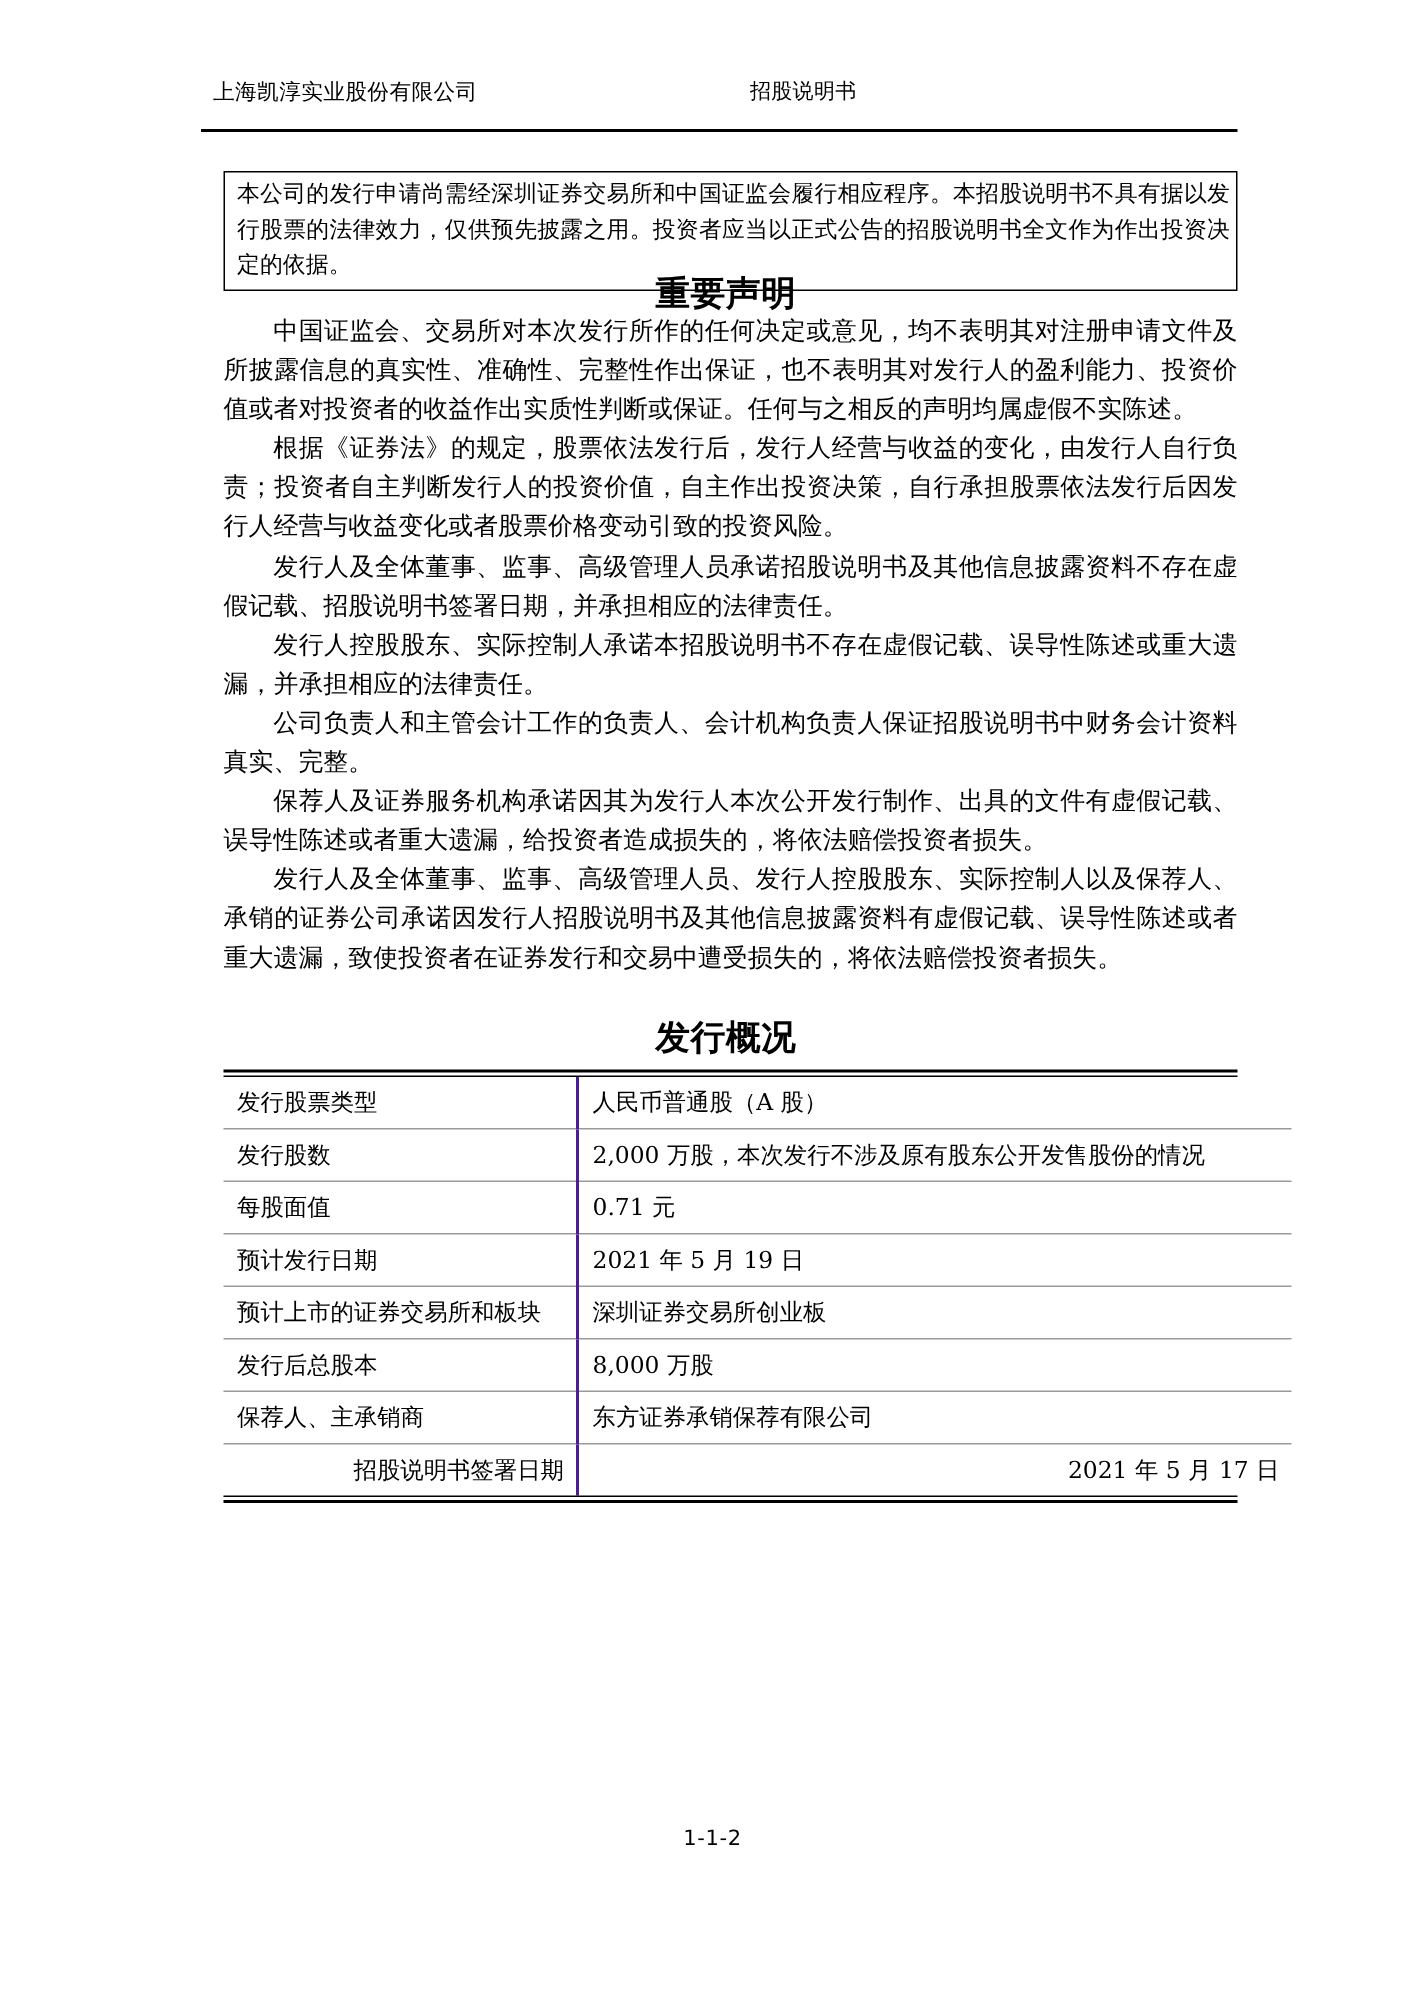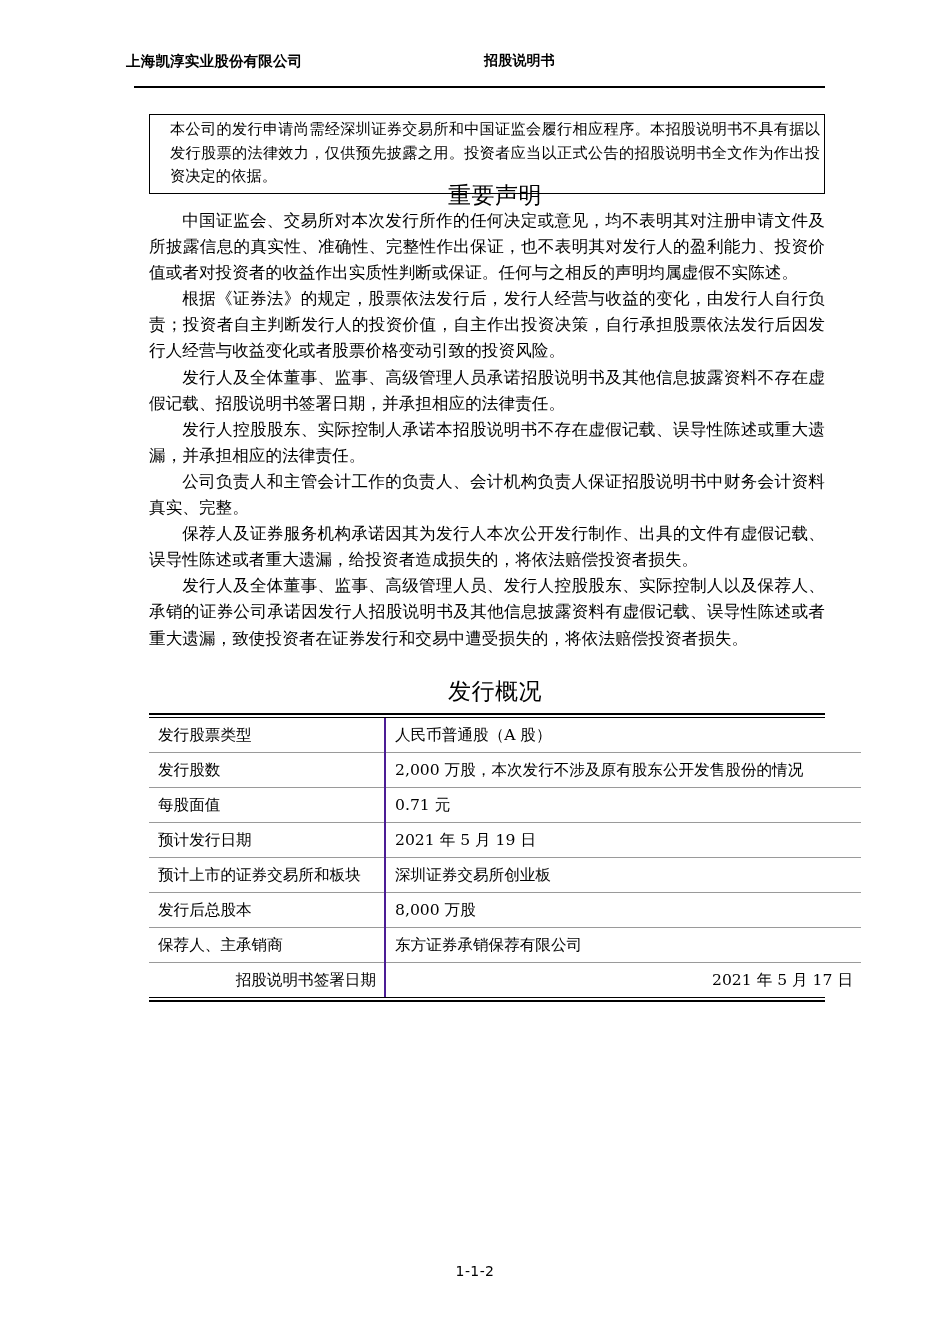--- a/index.html
+++ b/index.html
@@ -19,25 +19,24 @@
     position: absolute;
     top: 0; left: 0;
     width: 950px;
     height: 1344px;
     background: #fff;
   }
 
   
   .running-header {
     position: absolute;
-    left: 118px;
+    left: 134px;
     top: 52px;
     width: 691px;
     height: 32px;
-    font-weight: bold;
   }
   .rh-left {
     position: absolute;
     left: 8px;
     top: 0;
     font-size: 14.5px;
     letter-spacing: 0.2px;
     white-space: nowrap;
   }
   .rh-center {
@@ -58,40 +57,40 @@
   }
 
   
   .notice-box {
     position: absolute;
     left: 149px;
     top: 114px;
     width: 676px;
     box-sizing: border-box;
     border: 1.3px solid #000;
-    padding: 3px 4px 4px 20px;
+    padding: 3px 4px 4px 8px;
   }
   .notice-box p {
     margin: 0;
     font-size: 15.2px;
     line-height: 23.5px;
     text-align: justify;
     text-justify: inter-ideograph;
     letter-spacing: 0.1px;
   }
 
   
   .section-heading {
     position: absolute;
-    left: 157px;
+    left: 146px;
     width: 676px;
     text-align: center;
     font-family: "DejaVu Sans", "Liberation Sans", sans-serif;
     font-size: 23px;
-    font-weight: normal;
+    font-weight: bold;
     letter-spacing: 0.5px;
   }
   #heading-important { top: 180px; }
   #heading-overview  { top: 676px; }
 
   
   .body-text {
     position: absolute;
     left: 149px;
     top: 208px;
@@ -154,21 +153,20 @@
   
   .page-footer {
     position: absolute;
     left: 0;
     top: 1218px;
     width: 950px;
     text-align: center;
     font-size: 14px;
     font-family: "DejaVu Sans", "Liberation Sans", sans-serif;
     letter-spacing: 0.4px;
-    margin-top: 45px;
   }
 </style>
 </head>
 <body>
 
 <div class="page">
 
   <div class="running-header">
     <div class="rh-left">上海凯淳实业股份有限公司</div>
     <div class="rh-center">招股说明书</div>

